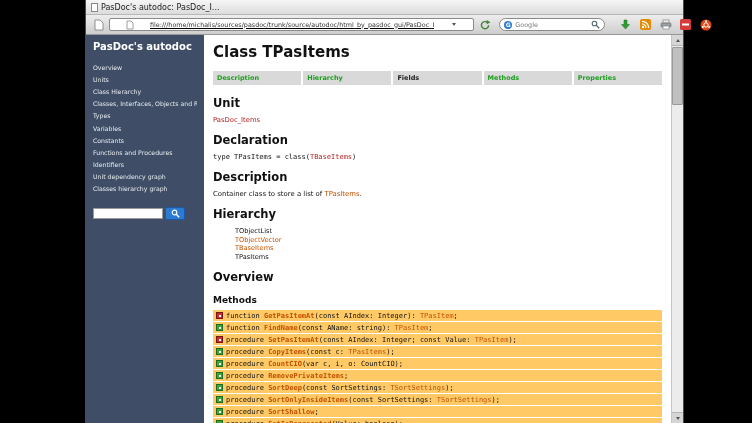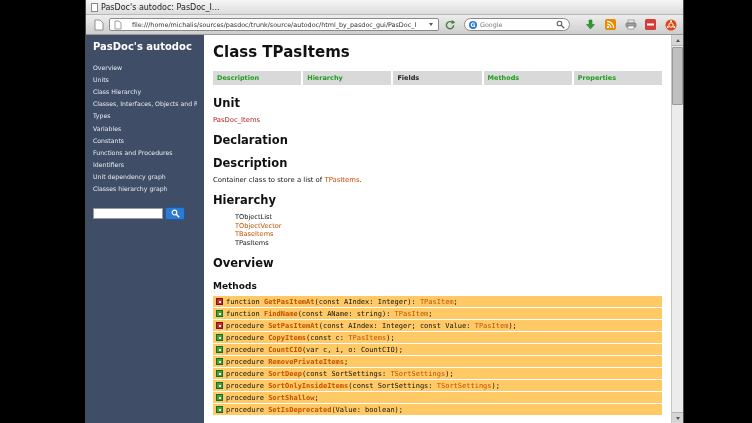--- a/index.html
+++ b/index.html
@@ -11,21 +11,21 @@
 
   
   .titlebar{height:14px;flex:0 0 auto;background:linear-gradient(#f6f6f6,#dcdcdc);
             border-bottom:1px solid #b8b8b8;display:flex;align-items:center;gap:3px;padding:0 5px;}
   .doc-icon{width:7px;height:9px;background:#fff;border:1px solid #8a8a8a;box-sizing:border-box;flex:0 0 auto;}
   .title-text{font-size:8px;color:#222;white-space:nowrap;overflow:hidden;}
 
   .navbar{height:19px;flex:0 0 auto;background:linear-gradient(#ededed,#cdcdcd);
           border-bottom:1px solid #979797;display:flex;align-items:center;padding:0 5px;gap:3px;}
   .urlbar{flex:0 0 330px;height:13px;background:#fff;border:1px solid #8a8a8a;border-radius:2px;
-          display:flex;align-items:center;gap:10px;padding:0 4px;box-sizing:border-box;}
+          display:flex;align-items:center;gap:16px;padding:0 16px;box-sizing:border-box;text-decoration:underline;}
   .url-text{flex:1;font-size:6.4px;color:#333;white-space:nowrap;overflow:hidden;}
   .drop-arrow{width:0;height:0;border-left:2.5px solid transparent;border-right:2.5px solid transparent;
               border-top:3.5px solid #555;margin:0 1px 0 2px;flex:0 0 auto;}
   .chrome-btn{width:15px;height:15px;display:flex;align-items:center;justify-content:center;flex:0 0 auto;}
   .searchbar{flex:0 0 106px;height:13px;background:#fff;border:1px solid #8a8a8a;border-radius:7px;
              display:flex;align-items:center;gap:3px;padding:0 4px;box-sizing:border-box;margin-left:4px;}
   .g-logo{width:8px;height:8px;border-radius:50%;background:#2b7bd4;color:#fff;font-size:6px;font-weight:bold;
           display:flex;align-items:center;justify-content:center;flex:0 0 auto;}
   .search-text{flex:1;font-size:6.4px;color:#777;}
   .toolbar-icons{display:flex;align-items:center;gap:5px;margin-left:10px;}
@@ -191,20 +191,21 @@
             <div class="nav-cell">Hierarchy</div>
             <div class="nav-cell plain">Fields</div>
             <div class="nav-cell">Methods</div>
             <div class="nav-cell">Properties</div>
           </div>
 
         <div class="sec">Unit</div>
         <div class="small-line seg-r">PasDoc_Items</div>
 
         <div class="sec">Declaration</div>
+        <code class="code-line"><span class="seg-k">type TPasItems = class(</span><span class="seg-r">TBaseItems</span><span class="seg-k">)</span></code>
 
         <div class="sec">Description</div>
         <p class="desc"><span class="seg-k">Container class to store a list of </span><span class="seg-t">TPasItems</span><span class="seg-k">.</span></p>
 
         <div class="sec">Hierarchy</div>
         <div class="hier">
             <div class="hier-item">TObjectList</div>
             <div class="hier-item seg-t">TObjectVector</div>
             <div class="hier-item seg-t">TBaseItems</div>
             <div class="hier-item">TPasItems</div>

